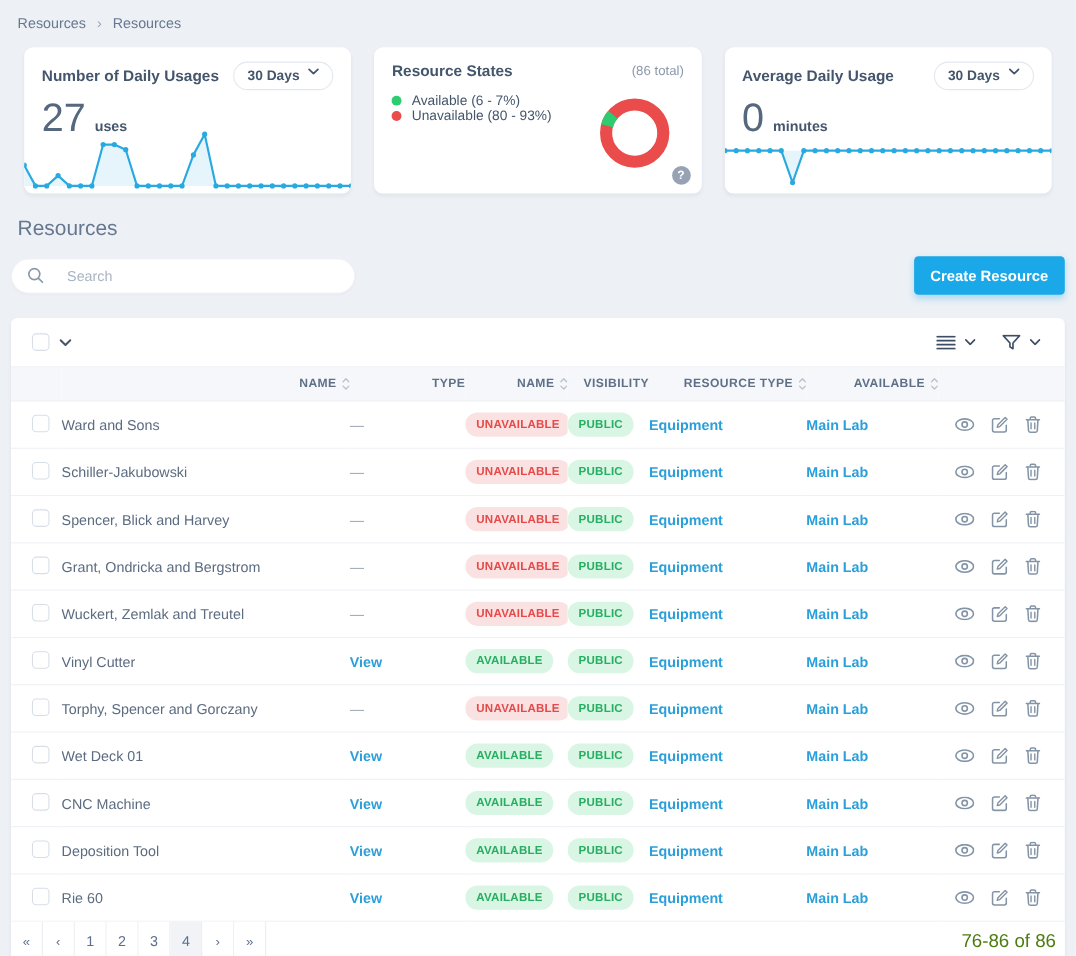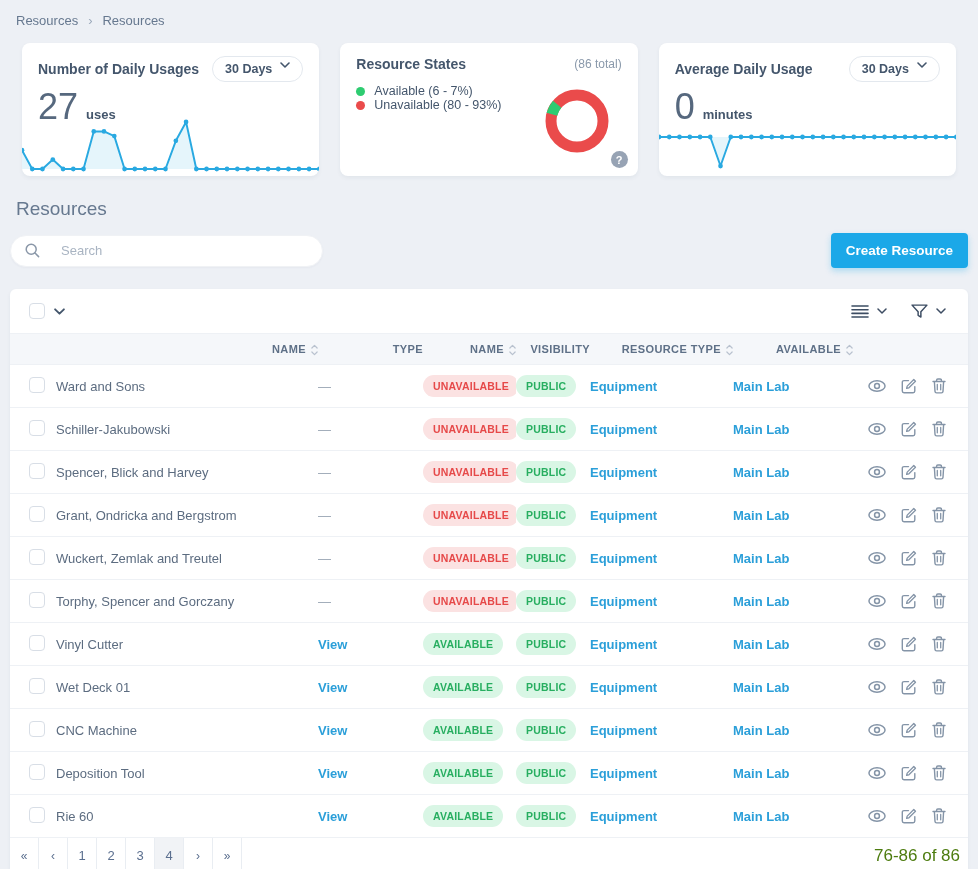--- a/index.html
+++ b/index.html
@@ -446,57 +446,57 @@
                     <path d="M4.6 3.3V2.2A1.2 1.2 0 0 1 5.8 1h2.4a1.2 1.2 0 0 1 1.2 1.2v1.1" fill="none" stroke="#8494a7" stroke-width="1.4"></path>
                     <path d="M2.4 3.8l.6 9.6a1.6 1.6 0 0 0 1.6 1.5h4.8a1.6 1.6 0 0 0 1.6-1.5l.6-9.6" fill="none" stroke="#8494a7" stroke-width="1.4" stroke-linecap="round"></path>
                     <path d="M5.3 6.5v5.3M8.7 6.5v5.3" stroke="#8494a7" stroke-width="1.3" stroke-linecap="round"></path>
                   </svg>
         </span>
       </div>
     </td>
   </tr>
           <tr>
     <td class="col-check"><span class="checkbox"></span></td>
+    <td>Vinyl Cutter</td>
+    <td class="cell-tags link">View</td>
+    <td><span class="badge badge-green">AVAILABLE</span></td>
+    <td><span class="badge badge-green">PUBLIC</span></td>
+    <td class="cell-link">Equipment</td>
+    <td class="cell-link">Main Lab</td>
+    <td>
+      <div class="action-icons">
+
+        <span class="act">
+          <svg width="18" height="12" viewBox="0 0 17 11">
+                    <ellipse cx="8.5" cy="5.5" rx="7.6" ry="4.9" fill="none" stroke="#8494a7" stroke-width="1.4"></ellipse>
+                    <circle cx="8.5" cy="5.5" r="2.3" fill="none" stroke="#8494a7" stroke-width="1.4"></circle>
+                  </svg>
+        </span>
+        <span class="act">
+          <svg width="16" height="16" viewBox="0 0 16 16">
+                    <path d="M13.8 8.6V13a1.7 1.7 0 0 1-1.7 1.7H3A1.7 1.7 0 0 1 1.3 13V4.3A1.7 1.7 0 0 1 3 2.6h4.5" fill="none" stroke="#8494a7" stroke-width="1.4" stroke-linecap="round"></path>
+                    <path d="M12.8 1.5l1.7 1.7-6.6 6.6-2.3.6.6-2.3z" fill="none" stroke="#8494a7" stroke-width="1.3" stroke-linejoin="round"></path>
+                  </svg>
+        </span>
+        <span class="act">
+          <svg width="14" height="16" viewBox="0 0 14 16">
+                    <path d="M1 3.5h12" stroke="#8494a7" stroke-width="1.4" stroke-linecap="round"></path>
+                    <path d="M4.6 3.3V2.2A1.2 1.2 0 0 1 5.8 1h2.4a1.2 1.2 0 0 1 1.2 1.2v1.1" fill="none" stroke="#8494a7" stroke-width="1.4"></path>
+                    <path d="M2.4 3.8l.6 9.6a1.6 1.6 0 0 0 1.6 1.5h4.8a1.6 1.6 0 0 0 1.6-1.5l.6-9.6" fill="none" stroke="#8494a7" stroke-width="1.4" stroke-linecap="round"></path>
+                    <path d="M5.3 6.5v5.3M8.7 6.5v5.3" stroke="#8494a7" stroke-width="1.3" stroke-linecap="round"></path>
+                  </svg>
+        </span>
+      </div>
+    </td>
+  </tr>
+          <tr>
+    <td class="col-check"><span class="checkbox"></span></td>
     <td>Torphy, Spencer and Gorczany</td>
     <td class="cell-tags">—</td>
     <td><span class="badge badge-red">UNAVAILABLE</span></td>
-    <td><span class="badge badge-green">PUBLIC</span></td>
-    <td class="cell-link">Equipment</td>
-    <td class="cell-link">Main Lab</td>
-    <td>
-      <div class="action-icons">
-
-        <span class="act">
-          <svg width="18" height="12" viewBox="0 0 17 11">
-                    <ellipse cx="8.5" cy="5.5" rx="7.6" ry="4.9" fill="none" stroke="#8494a7" stroke-width="1.4"></ellipse>
-                    <circle cx="8.5" cy="5.5" r="2.3" fill="none" stroke="#8494a7" stroke-width="1.4"></circle>
-                  </svg>
-        </span>
-        <span class="act">
-          <svg width="16" height="16" viewBox="0 0 16 16">
-                    <path d="M13.8 8.6V13a1.7 1.7 0 0 1-1.7 1.7H3A1.7 1.7 0 0 1 1.3 13V4.3A1.7 1.7 0 0 1 3 2.6h4.5" fill="none" stroke="#8494a7" stroke-width="1.4" stroke-linecap="round"></path>
-                    <path d="M12.8 1.5l1.7 1.7-6.6 6.6-2.3.6.6-2.3z" fill="none" stroke="#8494a7" stroke-width="1.3" stroke-linejoin="round"></path>
-                  </svg>
-        </span>
-        <span class="act">
-          <svg width="14" height="16" viewBox="0 0 14 16">
-                    <path d="M1 3.5h12" stroke="#8494a7" stroke-width="1.4" stroke-linecap="round"></path>
-                    <path d="M4.6 3.3V2.2A1.2 1.2 0 0 1 5.8 1h2.4a1.2 1.2 0 0 1 1.2 1.2v1.1" fill="none" stroke="#8494a7" stroke-width="1.4"></path>
-                    <path d="M2.4 3.8l.6 9.6a1.6 1.6 0 0 0 1.6 1.5h4.8a1.6 1.6 0 0 0 1.6-1.5l.6-9.6" fill="none" stroke="#8494a7" stroke-width="1.4" stroke-linecap="round"></path>
-                    <path d="M5.3 6.5v5.3M8.7 6.5v5.3" stroke="#8494a7" stroke-width="1.3" stroke-linecap="round"></path>
-                  </svg>
-        </span>
-      </div>
-    </td>
-  </tr>
-          <tr>
-    <td class="col-check"><span class="checkbox"></span></td>
-    <td>Vinyl Cutter</td>
-    <td class="cell-tags link">View</td>
-    <td><span class="badge badge-green">AVAILABLE</span></td>
     <td><span class="badge badge-green">PUBLIC</span></td>
     <td class="cell-link">Equipment</td>
     <td class="cell-link">Main Lab</td>
     <td>
       <div class="action-icons">
 
         <span class="act">
           <svg width="18" height="12" viewBox="0 0 17 11">
                     <ellipse cx="8.5" cy="5.5" rx="7.6" ry="4.9" fill="none" stroke="#8494a7" stroke-width="1.4"></ellipse>
                     <circle cx="8.5" cy="5.5" r="2.3" fill="none" stroke="#8494a7" stroke-width="1.4"></circle>

